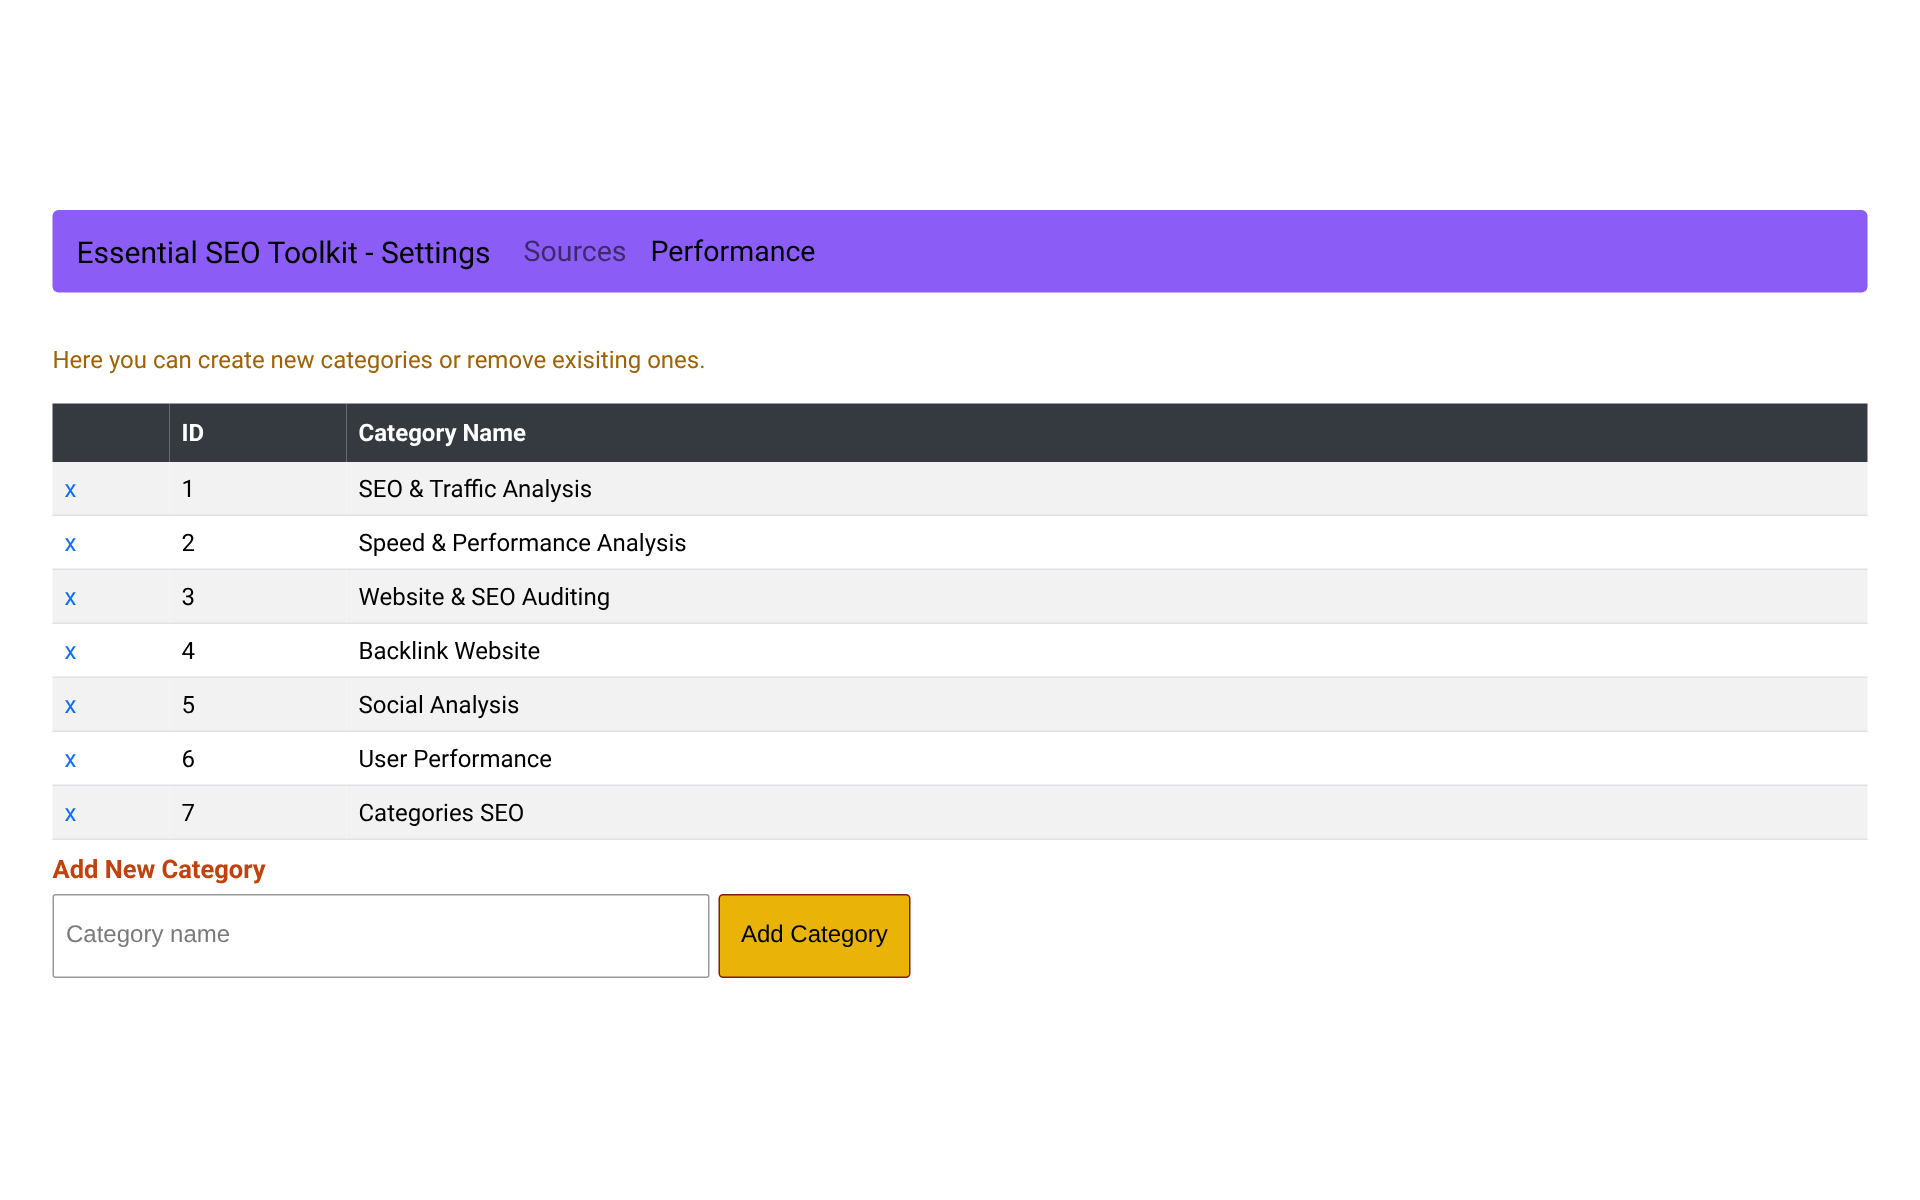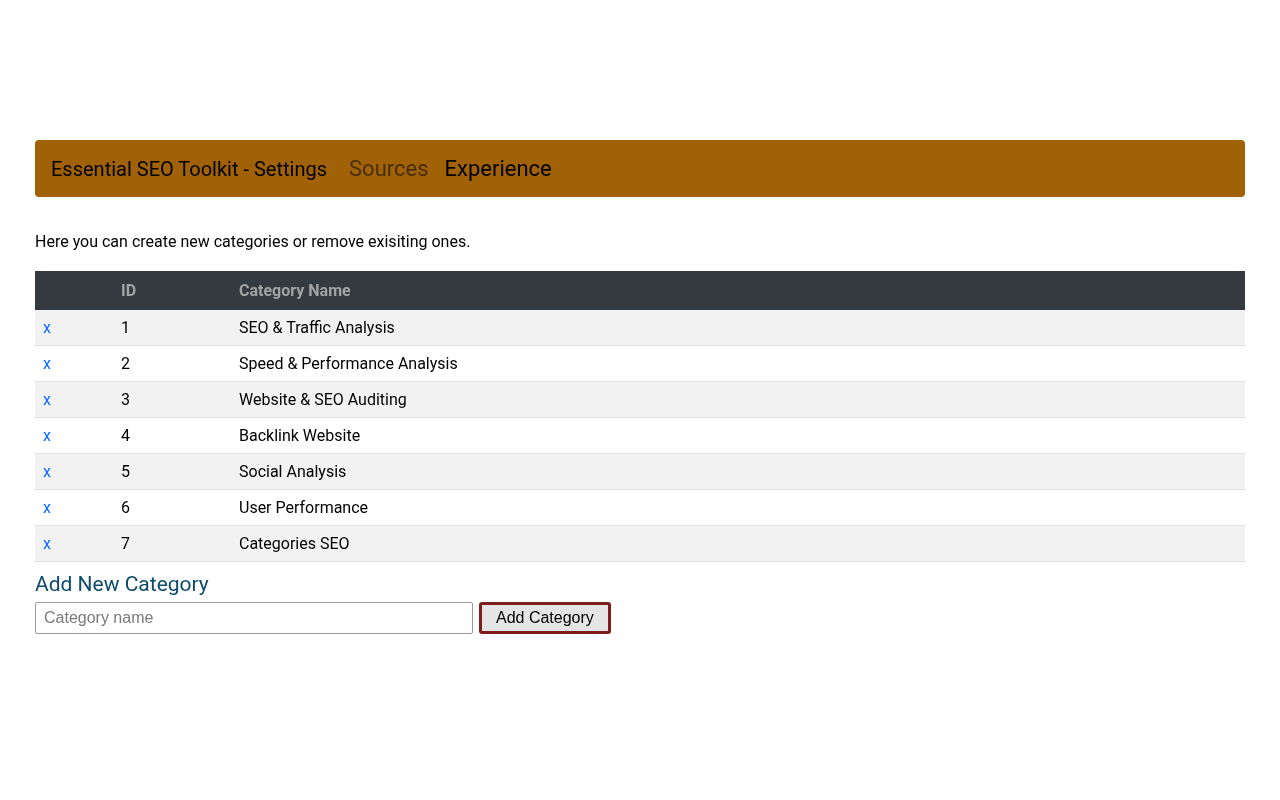--- a/index.html
+++ b/index.html
@@ -1,59 +1,59 @@
 <!DOCTYPE html>
 <html><head>
   <meta charset="utf-8">
   <style>
     * { margin: 0; padding: 0; box-sizing: border-box; }
     body { font-family: -apple-system, BlinkMacSystemFont, "Segoe UI", Roboto, "Helvetica Neue", Arial, sans-serif; font-size: 16px; color: #212529; background: #fff; }
     
     .container { padding: 0 35px; }
     
     .navbar {
-      background: #a16207;
+      background: #8b5cf6;
       display: flex;
       align-items: center;
       padding: 10px 16px;
       margin-top: 140px;
       border-radius: 4px;
     }
     .navbar-brand {
       font-size: 20px;
       font-weight: 400;
       color: #000;
       padding-right: 14px;
     }
     .nav-link {
       color: rgba(0,0,0,0.55);
       padding: 6px 8px;
       cursor: pointer;
       text-decoration: none;
-      font-size: 22px;
+      font-size: 19px;
     }
     .nav-link.active {
       color: #000;
     }
     
     .description {
       margin-top: 35px;
       margin-bottom: 20px;
-      color: #000000;
+      color: #a16207;
       font-size: 16px;
     }
     
     .table {
       width: 100%;
       border-collapse: collapse;
       margin-top: 14px;
     }
     .table thead th {
       background: #343a40;
-      color: #a3a3a3;
+      color: #ffffff;
       text-align: left;
       padding: 10px 8px;
       font-weight: 700;
       font-size: 16px;
       border: none;
       margin-top: 28px;
     }
     .table thead th:first-child { width: 78px; }
     .table thead th:nth-child(2) { width: 118px; }
     
@@ -69,53 +69,54 @@
     .delete-link {
       color: #0d6efd;
       cursor: pointer;
       text-decoration: none;
     }
     
     .add-section { margin-top: 10px; }
     .add-label {
       display: block;
       margin-bottom: 6px;
-      font-size: 21px;
-      color: #0c4a6e;
+      font-size: 17px;
+      color: #c2410c;
+      font-weight: bold;
     }
     .input-group { display: flex; align-items: stretch; }
     .category-input {
       width: 438px;
       padding: 6px 8px;
       font-size: 16px;
       border: 1px solid #9a9a9a;
       border-radius: 2px;
       outline: none;
       color: #000;
     }
     .category-input::placeholder { color: #7a7a7a; }
     .add-button {
       margin-left: 6px;
-      padding: 4px 14px;
+      padding: 18px 14px;
       font-size: 16px;
-      background: #e5e5e5;
-      border: 3px solid #7f1d1d;
+      background: #eab308;
+      border: 1px solid #7f1d1d;
       border-radius: 3px;
       cursor: pointer;
       color: #000;
     }
   </style>
 </head>
 <body>
 
 <div class="container">
   <div class="navbar">
     <div class="navbar-brand">Essential SEO Toolkit - Settings</div>
     <a class="nav-link">Sources</a>
-    <a class="nav-link active">Experience</a>
+    <a class="nav-link active">Performance</a>
   </div>
 
   <p class="description">Here you can create new categories or remove exisiting ones.</p>
 
   <table class="table">
     <thead>
       <tr>
         <th></th>
         <th>ID</th>
         <th>Category Name</th>

